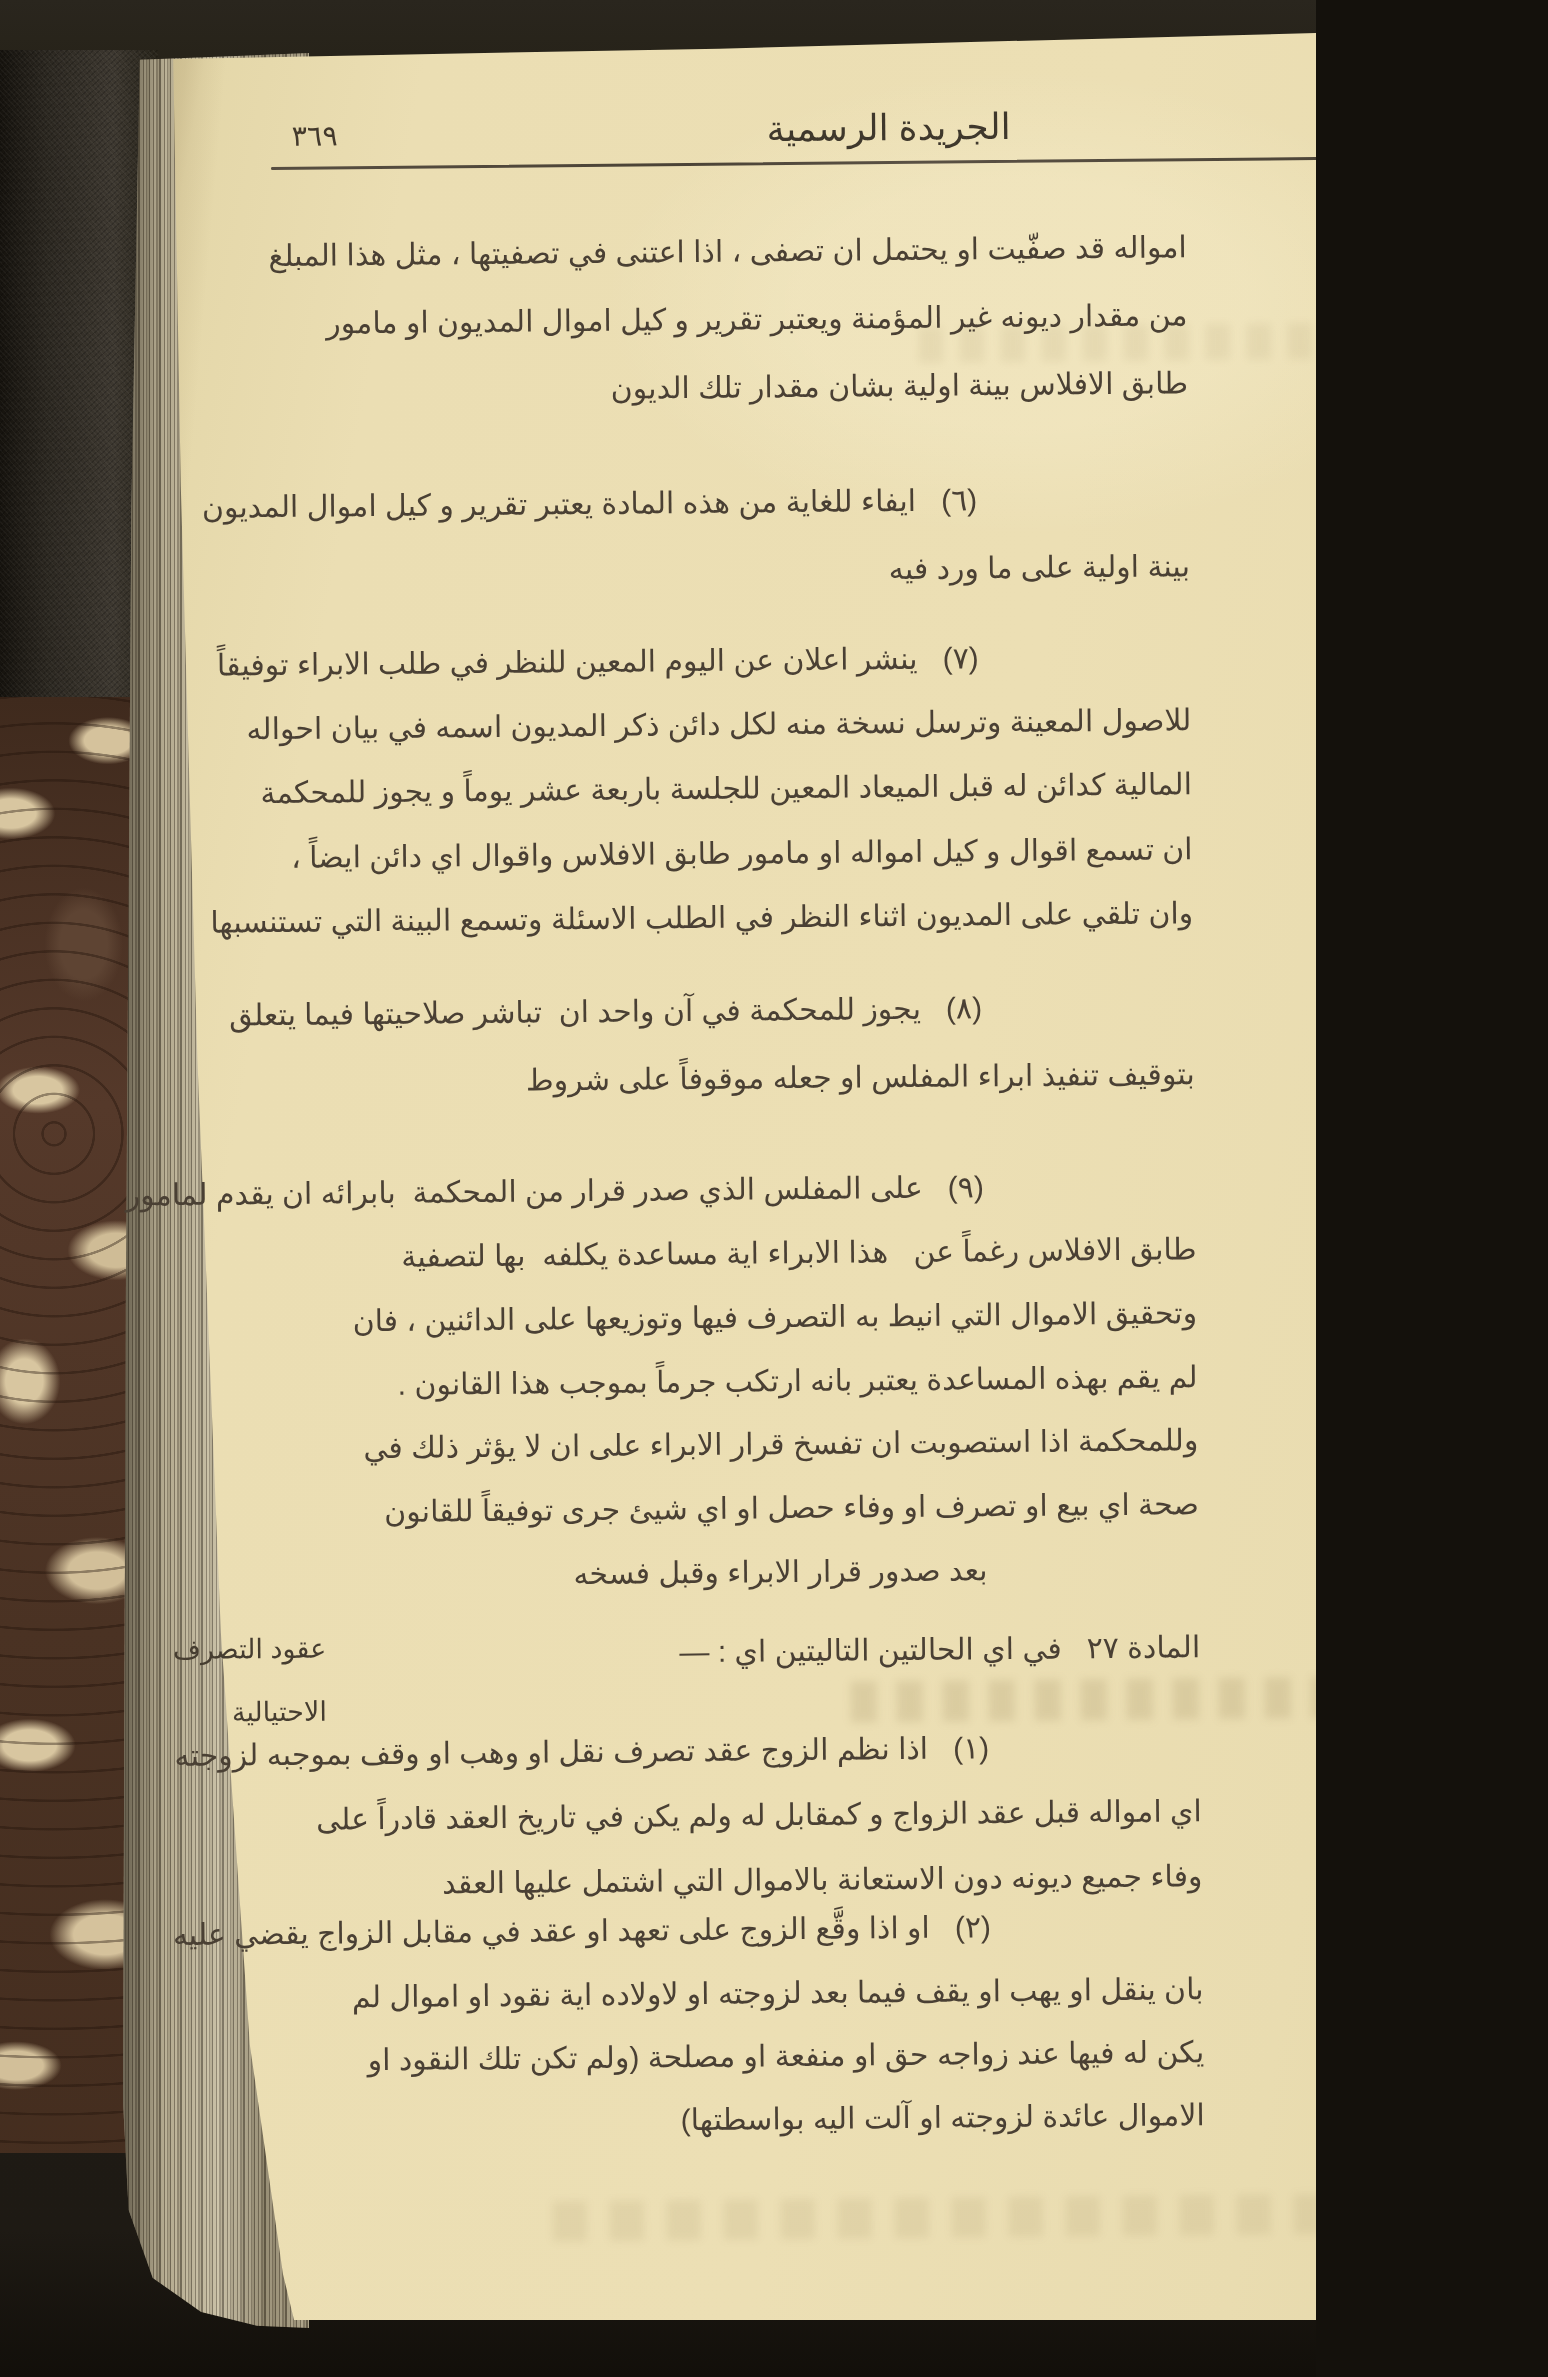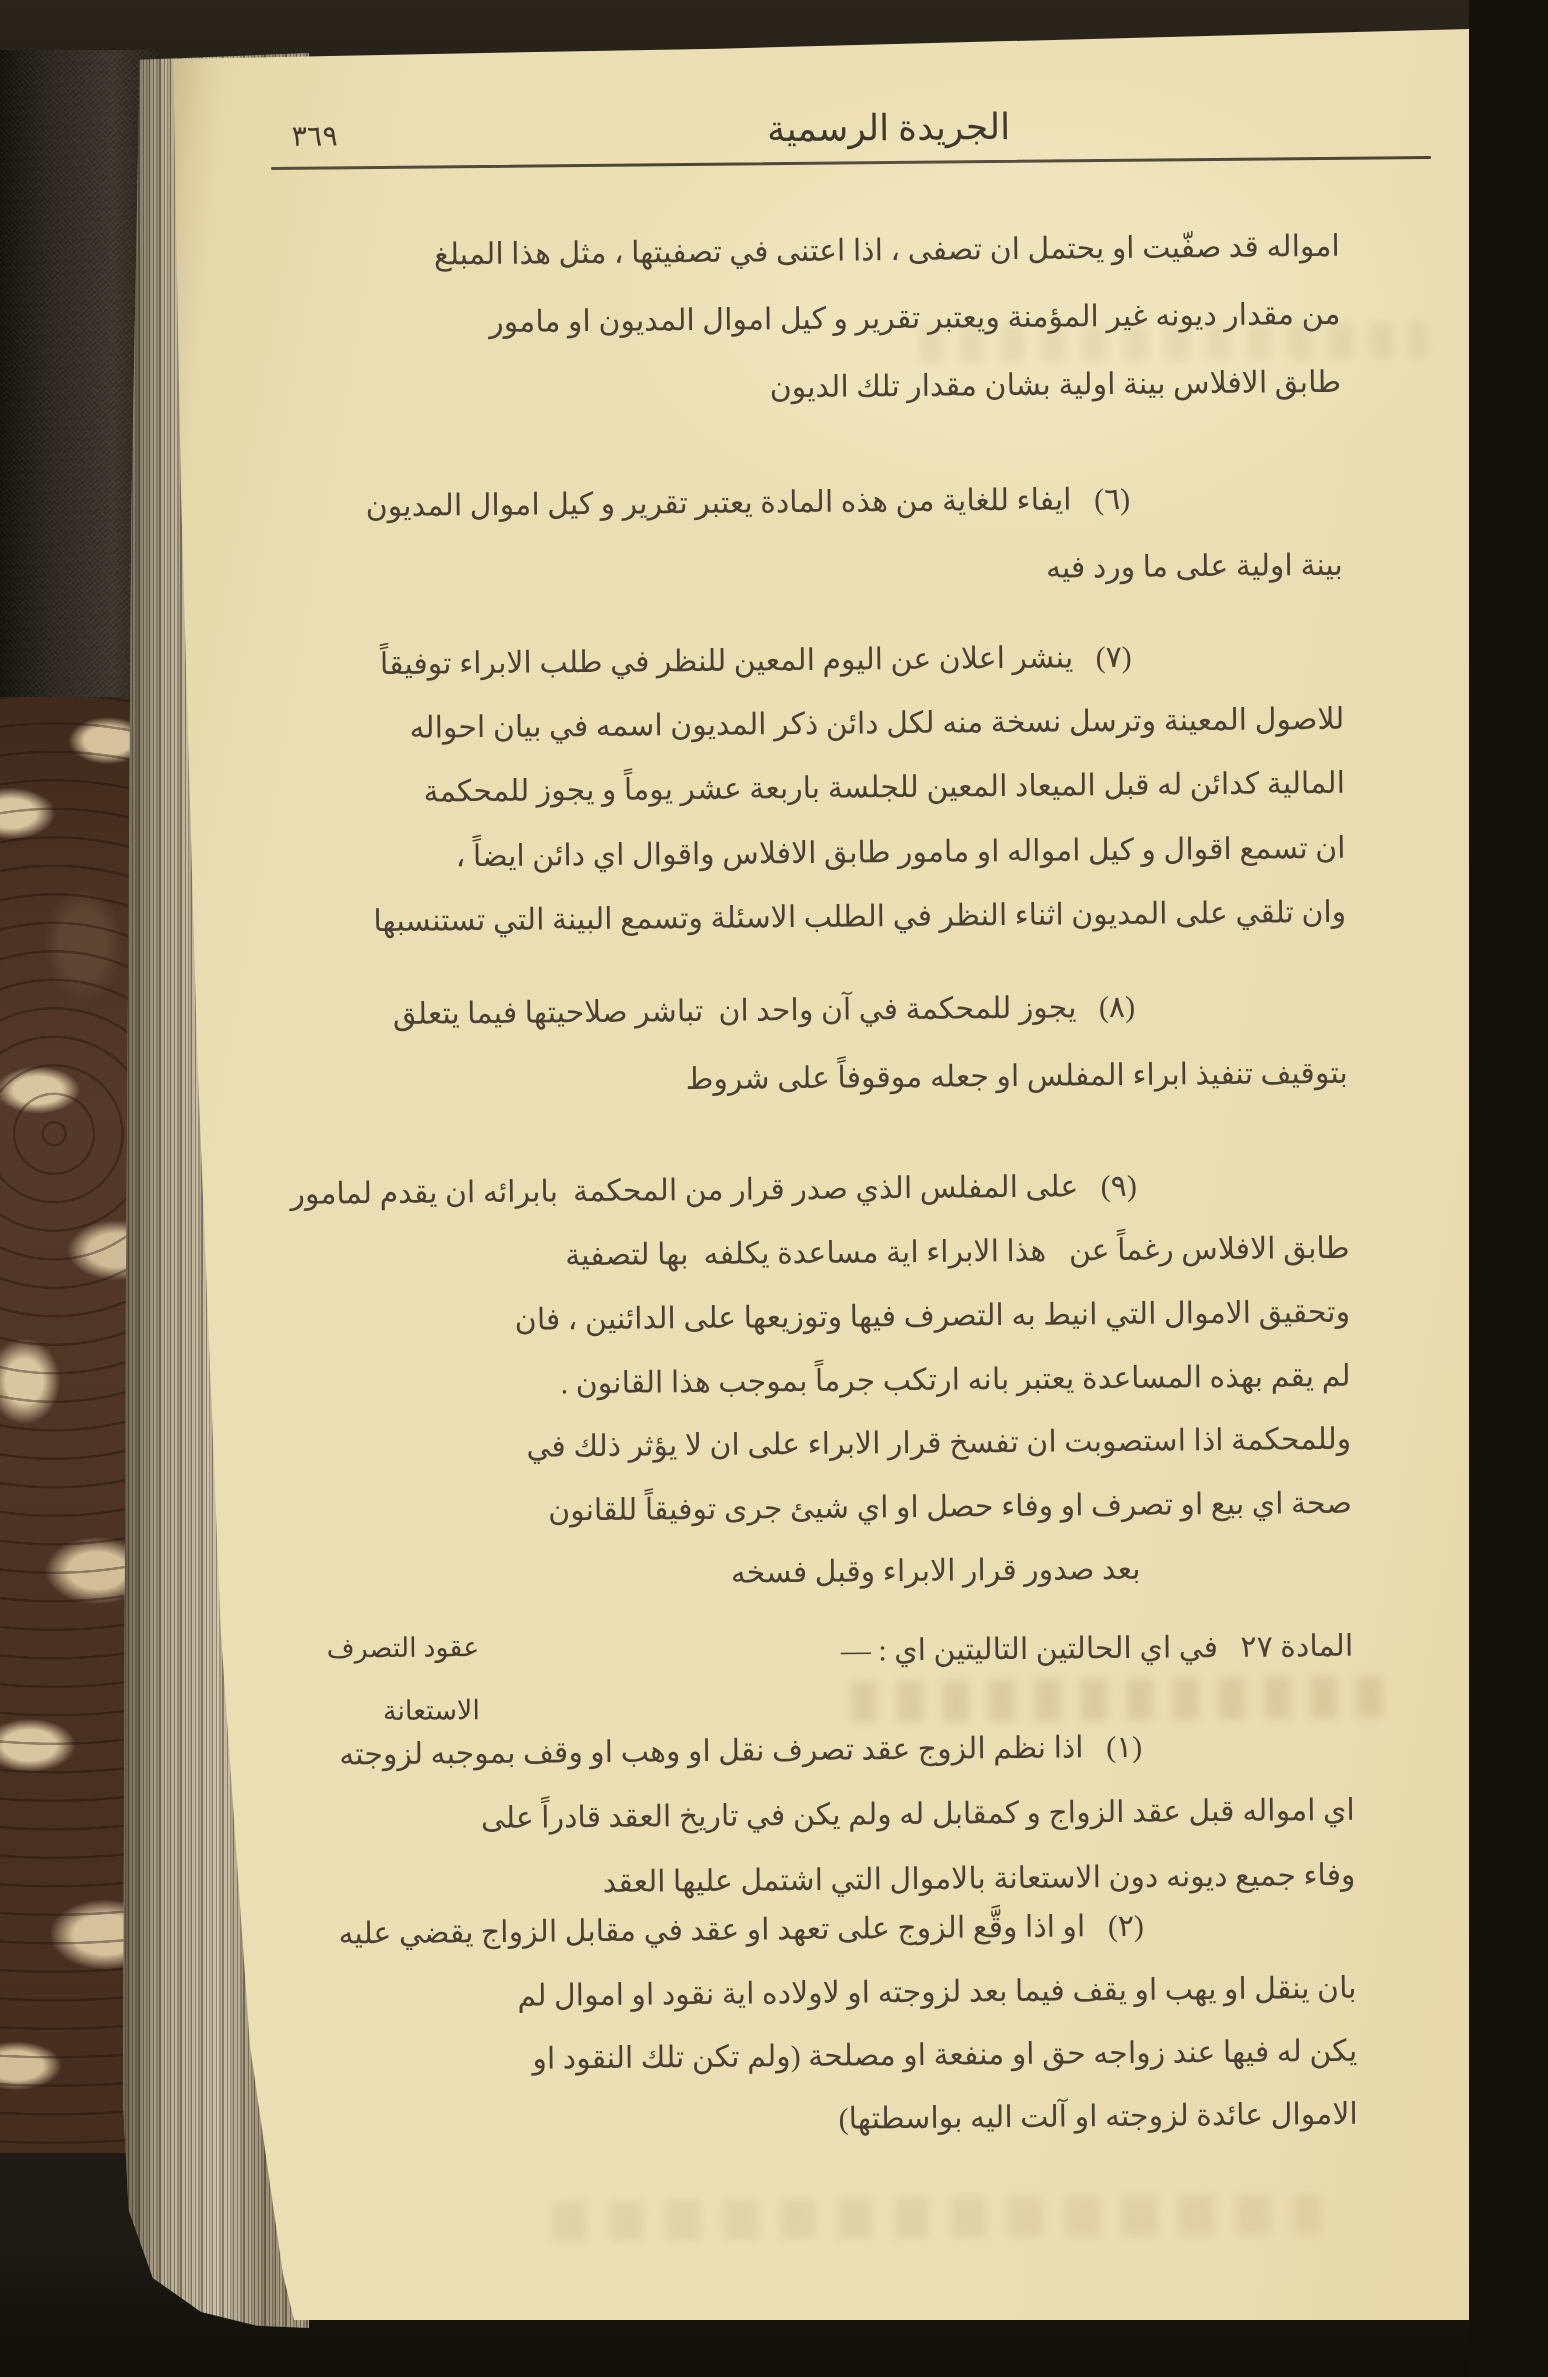--- a/index.html
+++ b/index.html
@@ -1,19 +1,19 @@
 <!DOCTYPE html>
 <html lang="ar" style="font-size:10px"><head>
 <meta charset="utf-8">
 <style>
   html,body{margin:0;padding:0;background:#14110c;}
   #stage{
-    position:relative;width:1469px;height:2377px;overflow:hidden;
+    position:relative;width:1316px;height:2377px;overflow:hidden;
     background:linear-gradient(180deg,#2a261e 0,#262218 74px,#211d16 248px,#1e1a14 2230px,#120f0a 100%);
-    font-family:Liberation Serif, serif;
+    font-family:Liberation Sans, sans-serif;
   }
   
   .cloth{
     position:absolute;left:0;top:50px;width:158px;height:666px;
     background:
       repeating-linear-gradient(48deg, rgba(255,255,255,.035) 0 1.2px, rgba(0,0,0,0) 1.2px 3.7px),
       repeating-linear-gradient(-42deg, rgba(0,0,0,.18) 0 1.2px, rgba(0,0,0,0) 1.2px 4.3px),
       linear-gradient(90deg,#16130e 0,#2c2821 30%,#3d3830 72%,#272319 100%);
   }
   
@@ -117,16 +117,16 @@
         <div class="line indent" dir="rtl" style="top: 1721px;">(١)   اذا نظم الزوج عقد تصرف نقل او وهب او وقف بموجبه لزوجته</div>
         <div class="line" dir="rtl" style="top: 1786px;">اي امواله قبل عقد الزواج و كمقابل له ولم يكن في تاريخ العقد قادراً على</div>
         <div class="line" dir="rtl" style="top: 1851px;">وفاء جميع ديونه دون الاستعانة بالاموال التي اشتمل عليها العقد</div>
         <div class="line indent" dir="rtl" style="top: 1900px;">(٢)   او اذا وقَّع الزوج على تعهد او عقد في مقابل الزواج يقضي عليه</div>
         <div class="line" dir="rtl" style="top: 1964px;">بان ينقل او يهب او يقف فيما بعد لزوجته او لاولاده اية نقود او اموال لم</div>
         <div class="line" dir="rtl" style="top: 2027px;">يكن له فيها عند زواجه حق او منفعة او مصلحة (ولم تكن تلك النقود او</div>
         <div class="line" dir="rtl" style="top: 2090px;">الاموال عائدة لزوجته او آلت اليه بواسطتها)</div>
       </div>
 
     <div class="mnote" style="top:1618px;">عقود التصرف</div>
-    <div class="mnote" style="top:1681px;">الاستعانة</div>
+    <div class="mnote" style="top:1681px;">الاحتيالية</div>
   </div>
 </div>
 
 
 </body></html>

